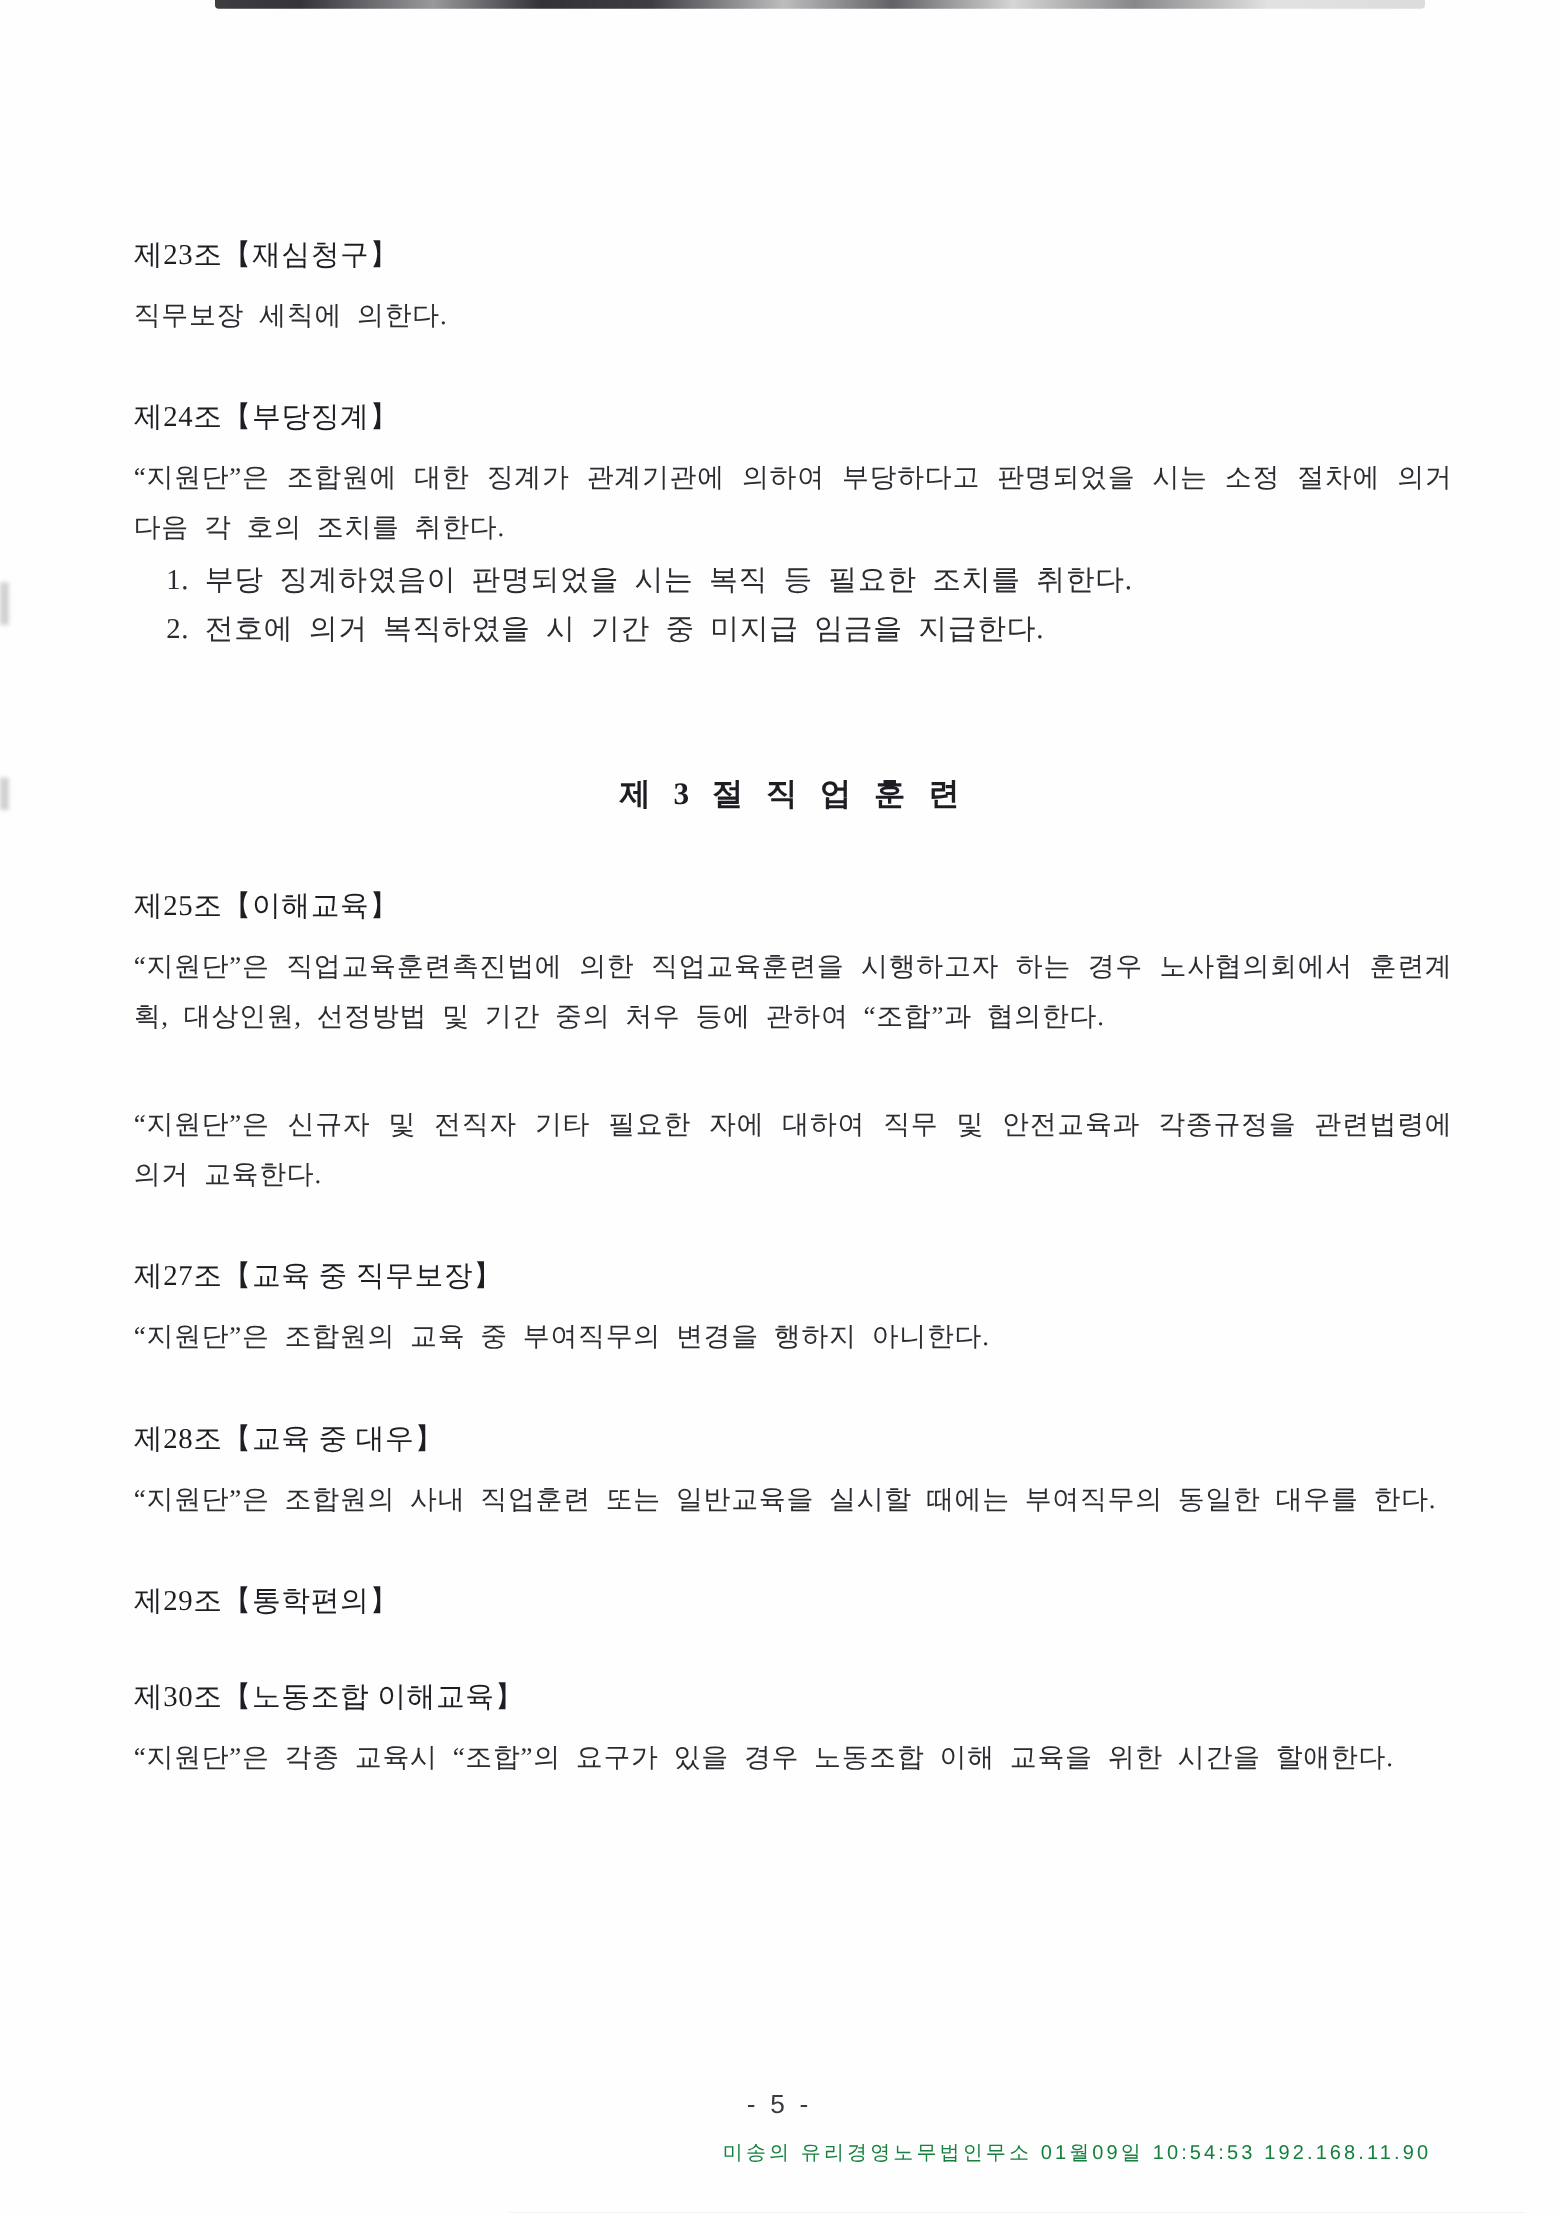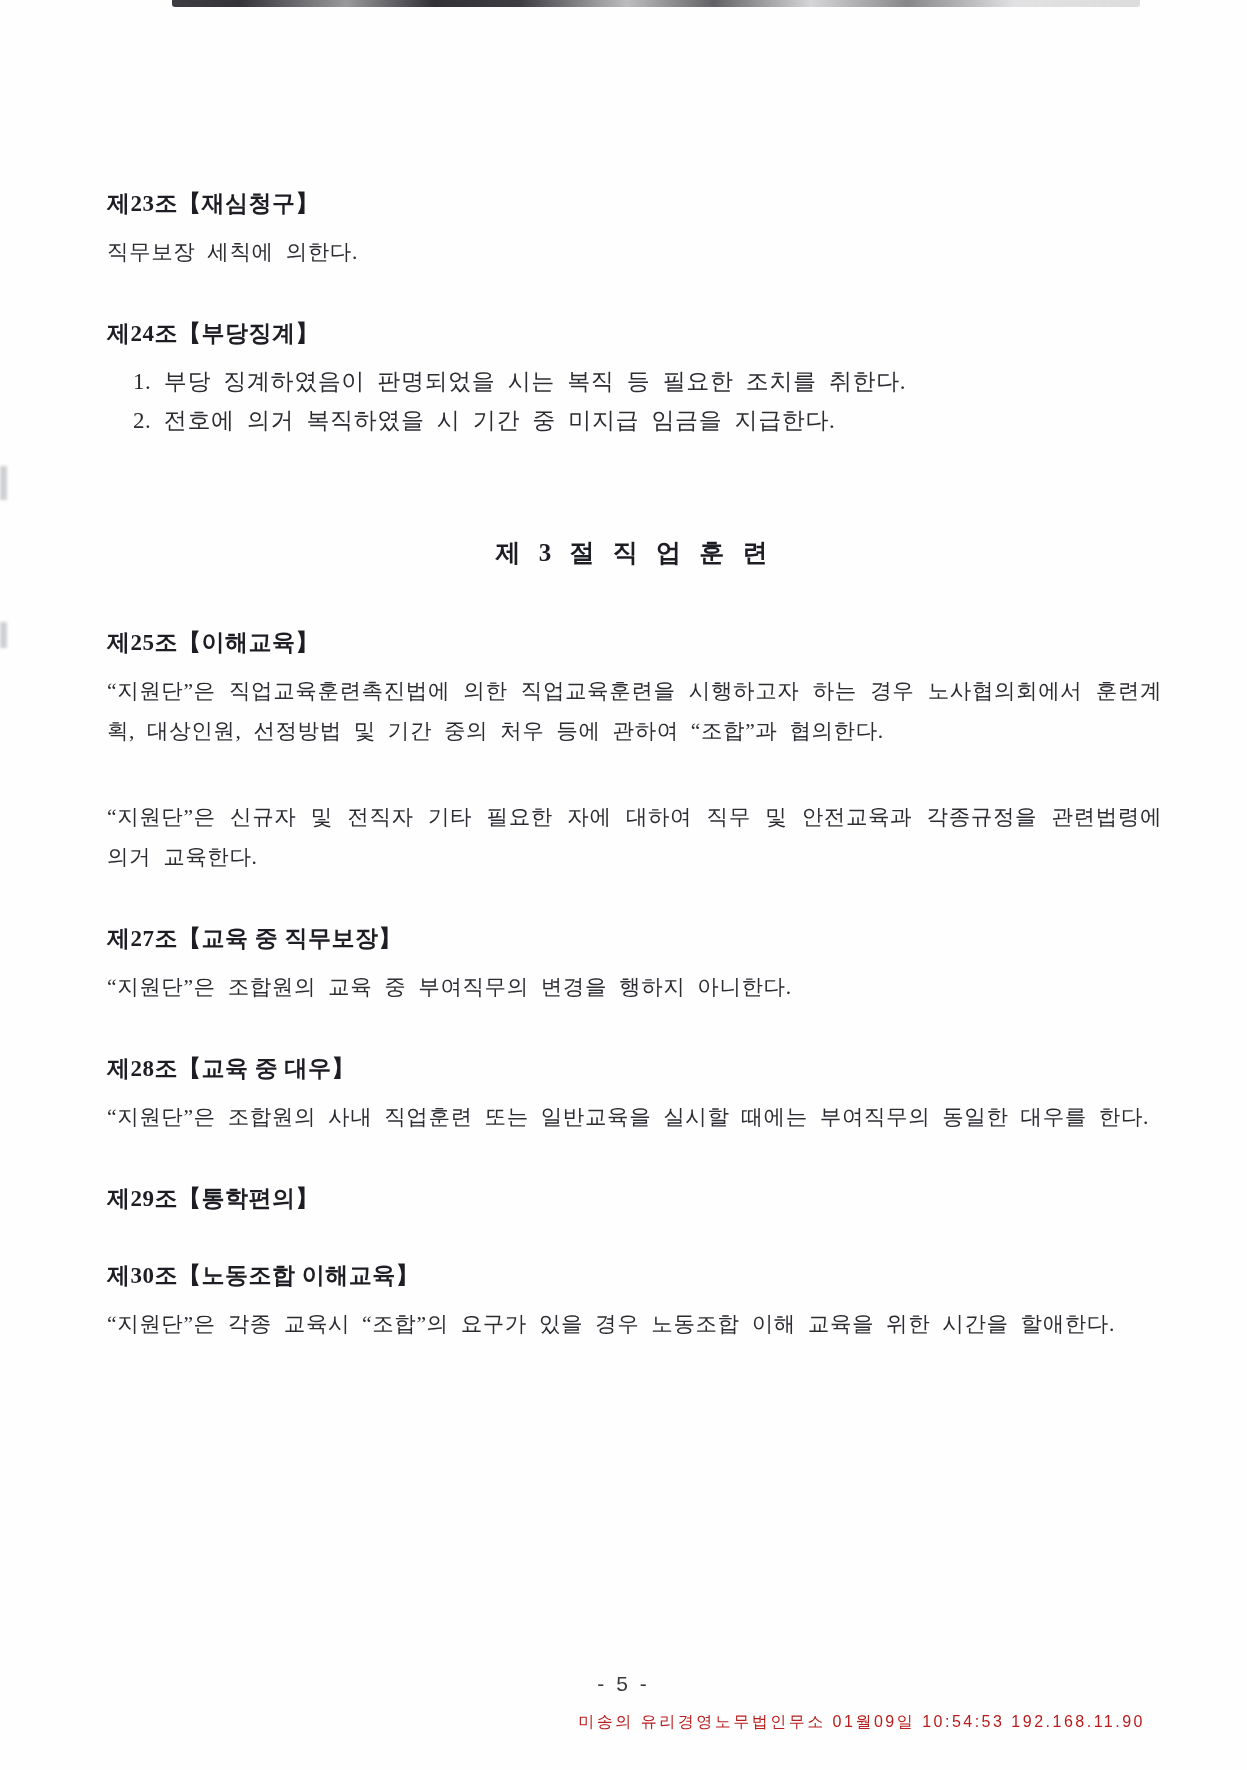--- a/index.html
+++ b/index.html
@@ -51,21 +51,21 @@
 
   .content {
     position: absolute;
     top: 188px;
     left: 107px;
     width: 1055px;
   }
   .article { margin-bottom: 46px; }
   .article-title {
     font-size: 23px;
-    font-weight: bold;
+    font-weight: normal;
     color: #1d1d24;
     letter-spacing: 0.5px;
     margin-bottom: 13px;
   }
   .article-body {
     font-size: 21.5px;
     line-height: 40px;
     text-align: justify;
     word-break: break-all;
     word-spacing: 6px;
@@ -97,21 +97,21 @@
     letter-spacing: 3px;
     color: #3a3a40;
     font-family: "Liberation Sans", "DejaVu Sans", sans-serif;
   }
   .footer-stamp {
     position: absolute;
     top: 1712px;
     right: 102px;
     font-size: 16px;
     letter-spacing: 2.5px;
-    color: #b91c1c;
+    color: #15803d;
     font-family: "Liberation Sans", "DejaVu Sans", sans-serif;
     white-space: nowrap;
   }
 </style>
 </head>
 <body>
 
 <div class="page">
 
   <div class="scan-strip"></div>
@@ -120,20 +120,21 @@
 
   <div class="content">
 
     <div class="article">
       <div class="article-title">제23조【재심청구】</div>
       <div class="article-body">직무보장 세칙에 의한다.</div>
     </div>
 
     <div class="article">
       <div class="article-title">제24조【부당징계】</div>
+      <div class="article-body">“지원단”은 조합원에 대한 징계가 관계기관에 의하여 부당하다고 판명되었을 시는 소정 절차에 의거 다음 각 호의 조치를 취한다.</div>
       <div class="article-items">
         <div class="article-item">1. 부당 징계하였음이 판명되었을 시는 복직 등 필요한 조치를 취한다.</div>
         <div class="article-item">2. 전호에 의거 복직하였을 시 기간 중 미지급 임금을 지급한다.</div>
       </div>
     </div>
 
     <div class="section-heading">제 3 절   직 업 훈 련</div>
 
     <div class="article">
       <div class="article-title">제25조【이해교육】</div>

